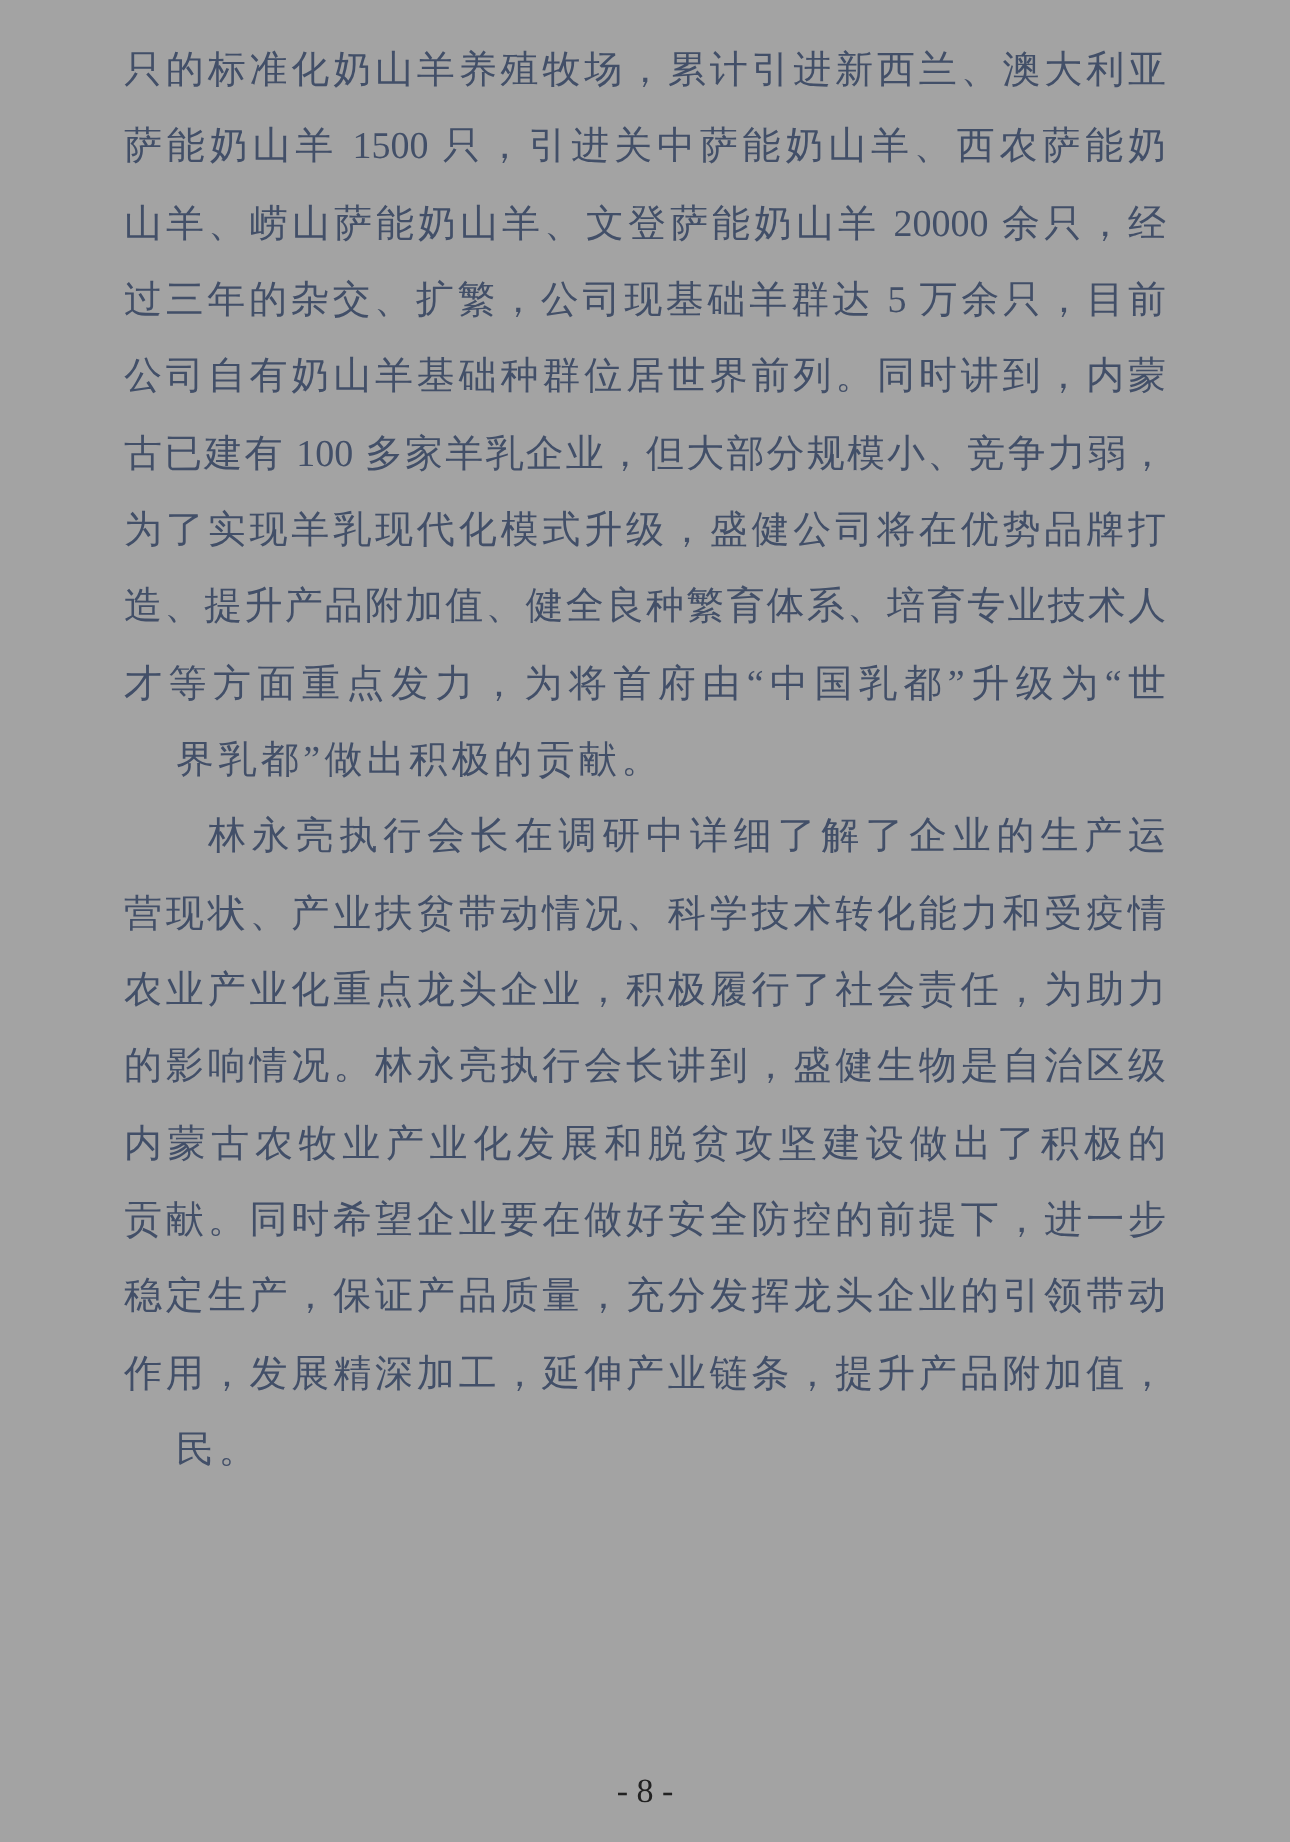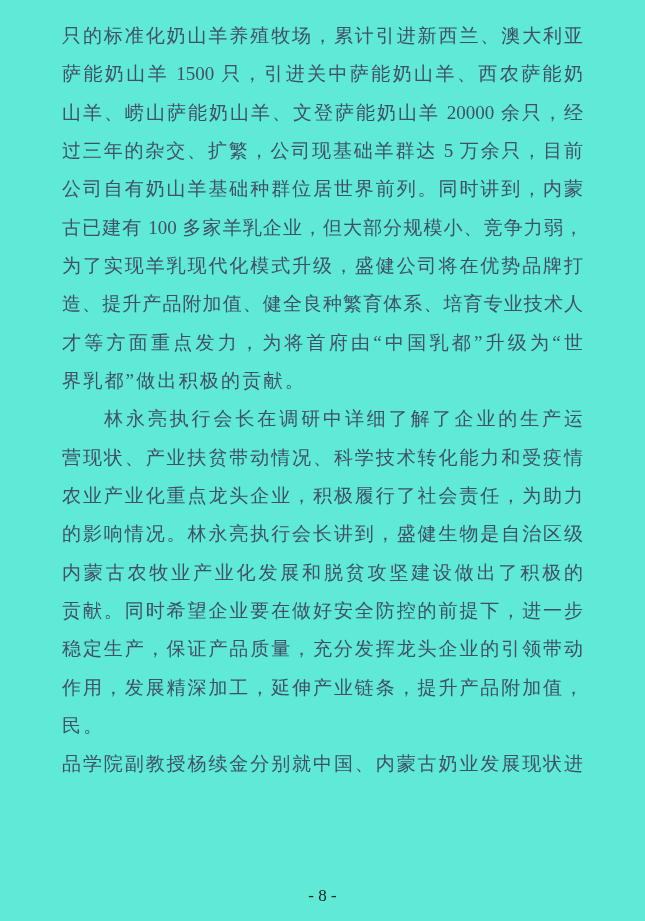--- a/index.html
+++ b/index.html
@@ -6,21 +6,21 @@
     margin: 0;
     padding: 0;
     width: 645px;
     height: 921px;
     background: #ffffff;
   }
   .page {
     position: relative;
     width: 645px;
     height: 921px;
-    background: #5eead4;
+    background: #a3a3a3;
     overflow: hidden;
     font-family: "Liberation Serif", serif;
   }
   .text-block {
     position: absolute;
     left: 62px;
     top: 17px;
     width: 521px;
     color: #424f68;
     font-size: 19px;
@@ -32,20 +32,21 @@
     text-align-last: justify;
     overflow: hidden;
   }
   .line.indent {
     text-indent: 42px;
   }
   .line.last {
     text-align: left;
     text-align-last: left;
     letter-spacing: 2.2px;
+    margin-left: 26px;
   }
   .footer {
     position: absolute;
     left: 0;
     top: 886px;
     width: 100%;
     text-align: center;
     font-family: "Liberation Serif", serif;
     font-size: 17px;
     color: #222222;
@@ -68,18 +69,17 @@
       <div class="line last">界乳都”做出积极的贡献。</div>
       <div class="line indent">林永亮执行会长在调研中详细了解了企业的生产运</div>
       <div class="line">营现状、产业扶贫带动情况、科学技术转化能力和受疫情</div>
       <div class="line">农业产业化重点龙头企业，积极履行了社会责任，为助力</div>
       <div class="line">的影响情况。林永亮执行会长讲到，盛健生物是自治区级</div>
       <div class="line">内蒙古农牧业产业化发展和脱贫攻坚建设做出了积极的</div>
       <div class="line">贡献。同时希望企业要在做好安全防控的前提下，进一步</div>
       <div class="line">稳定生产，保证产品质量，充分发挥龙头企业的引领带动</div>
       <div class="line">作用，发展精深加工，延伸产业链条，提升产品附加值，</div>
       <div class="line last">民。</div>
-      <div class="line">品学院副教授杨续金分别就中国、内蒙古奶业发展现状进</div>
     </div>
   <div class="footer">
     <span>- 8 -</span>
   </div>
 </div>
 
 </body></html>

